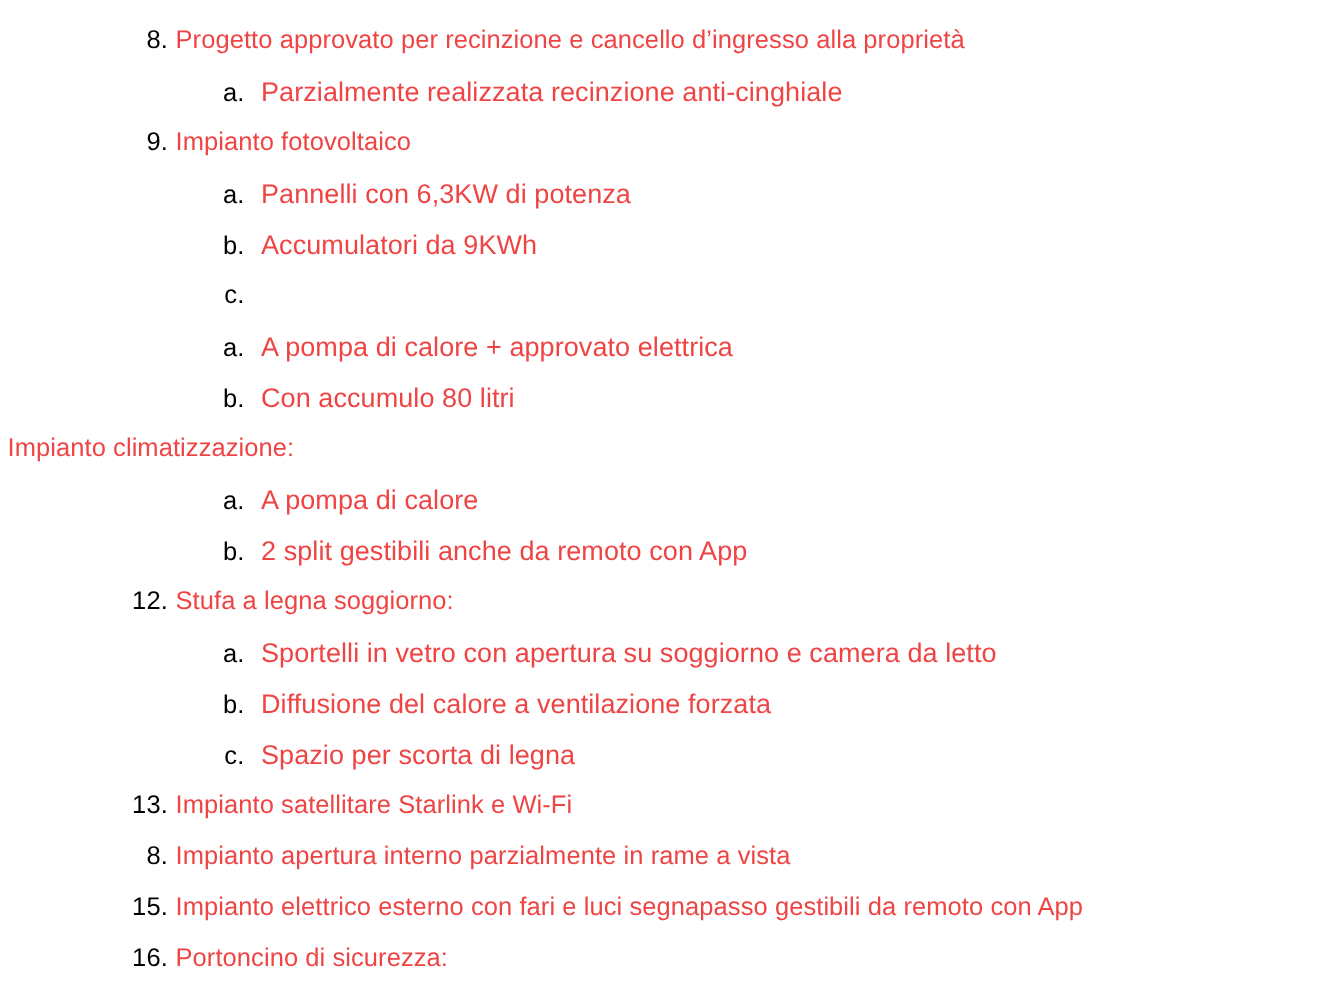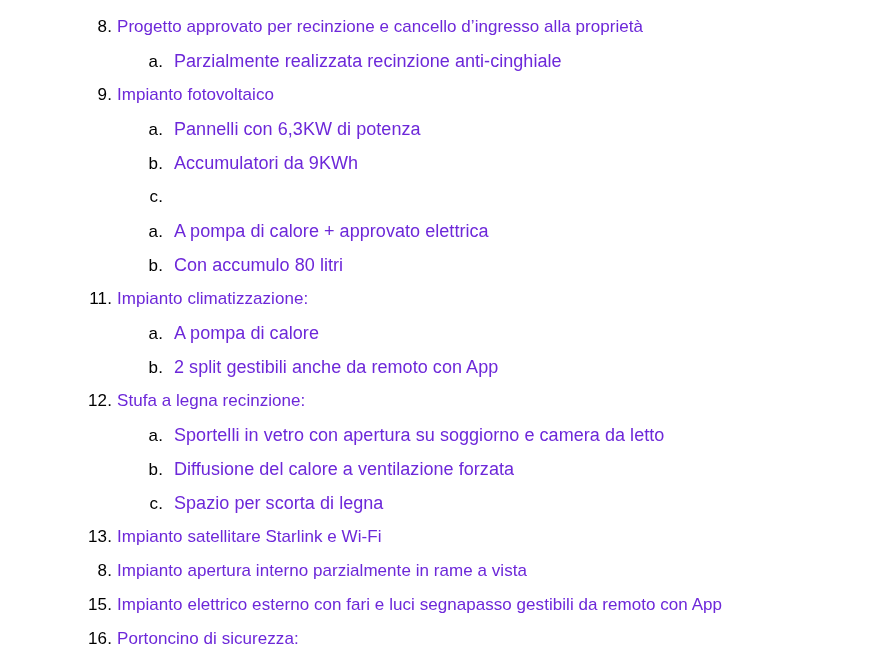--- a/index.html
+++ b/index.html
@@ -63,21 +63,21 @@
     font-size: 17px;
     letter-spacing: 0.1px;
   }
   .li.lvl2 .text {
     padding-left: 11px;
     font-size: 18px;
     letter-spacing: 0.05px;
   }
 
   .marker { color: #000000; }
-  .text   { color: #6d28d9; }
+  .text   { color: #ef4444; }
 </style>
 </head>
 <body>
 
 <div id="document-page" style="background: rgb(255, 255, 255); color: rgb(0, 0, 0);">
   <div id="list-root">
       <div class="li lvl1">
         <span class="marker">8.</span>
         <span class="text">Progetto approvato per recinzione e cancello d’ingresso alla proprietà</span>
       </div>
@@ -102,34 +102,33 @@
       </div>
       <div class="li lvl2">
         <span class="marker">a.</span>
         <span class="text">A pompa di calore + approvato elettrica</span>
       </div>
       <div class="li lvl2">
         <span class="marker">b.</span>
         <span class="text">Con accumulo 80 litri</span>
       </div>
       <div class="li lvl1">
-        <span class="marker">11.</span>
         <span class="text">Impianto climatizzazione:</span>
       </div>
       <div class="li lvl2">
         <span class="marker">a.</span>
         <span class="text">A pompa di calore</span>
       </div>
       <div class="li lvl2">
         <span class="marker">b.</span>
         <span class="text">2 split gestibili anche da remoto con App</span>
       </div>
       <div class="li lvl1">
         <span class="marker">12.</span>
-        <span class="text">Stufa a legna recinzione:</span>
+        <span class="text">Stufa a legna soggiorno:</span>
       </div>
       <div class="li lvl2">
         <span class="marker">a.</span>
         <span class="text">Sportelli in vetro con apertura su soggiorno e camera da letto</span>
       </div>
       <div class="li lvl2">
         <span class="marker">b.</span>
         <span class="text">Diffusione del calore a ventilazione forzata</span>
       </div>
       <div class="li lvl2">

